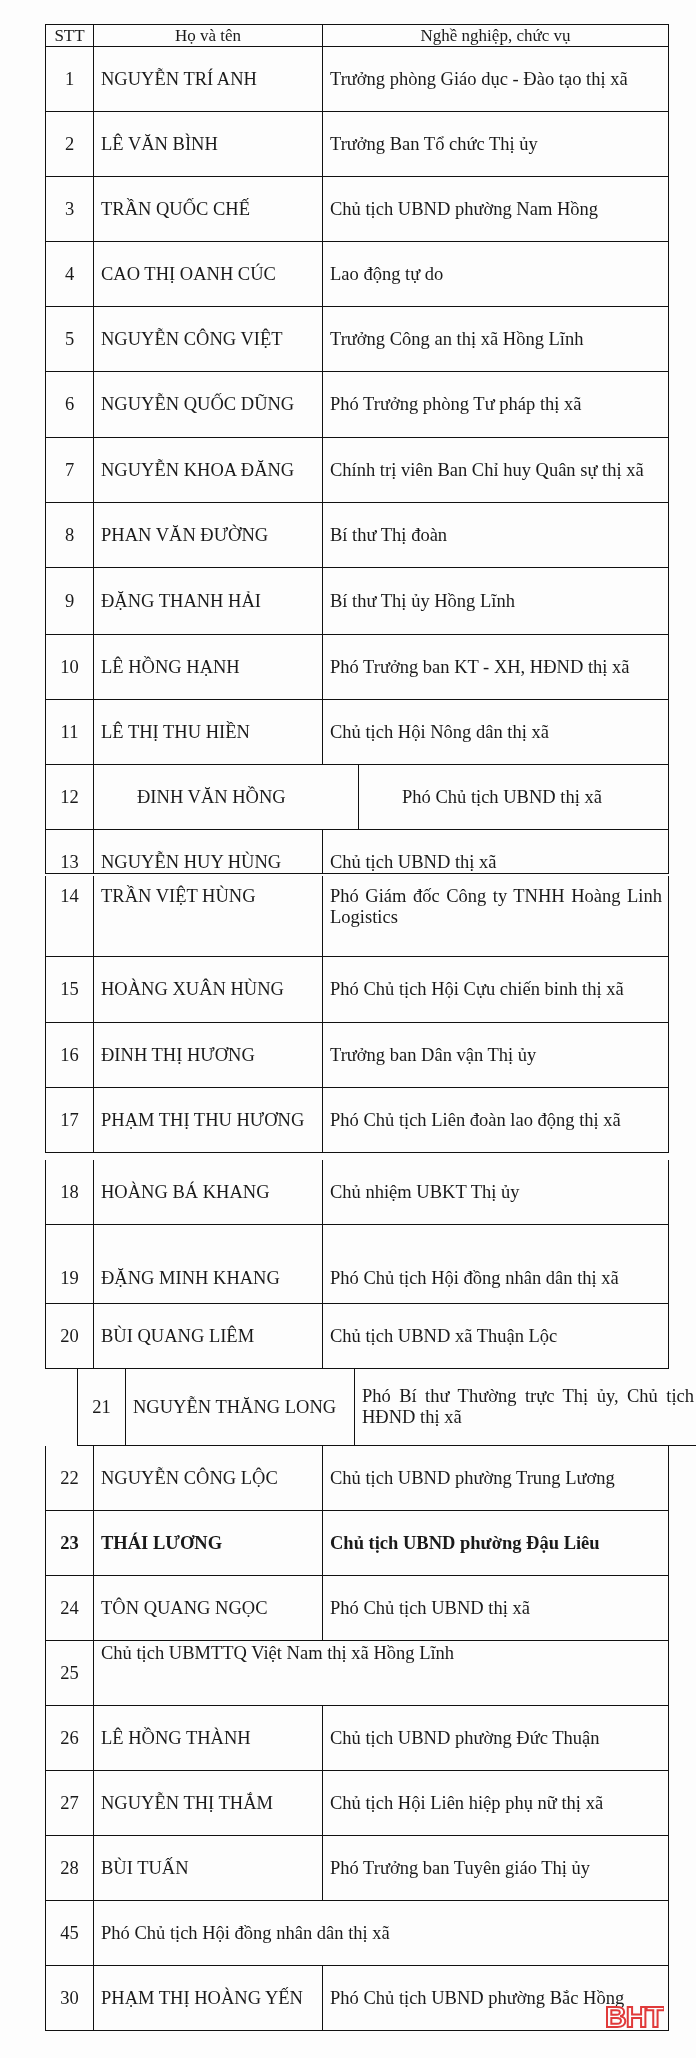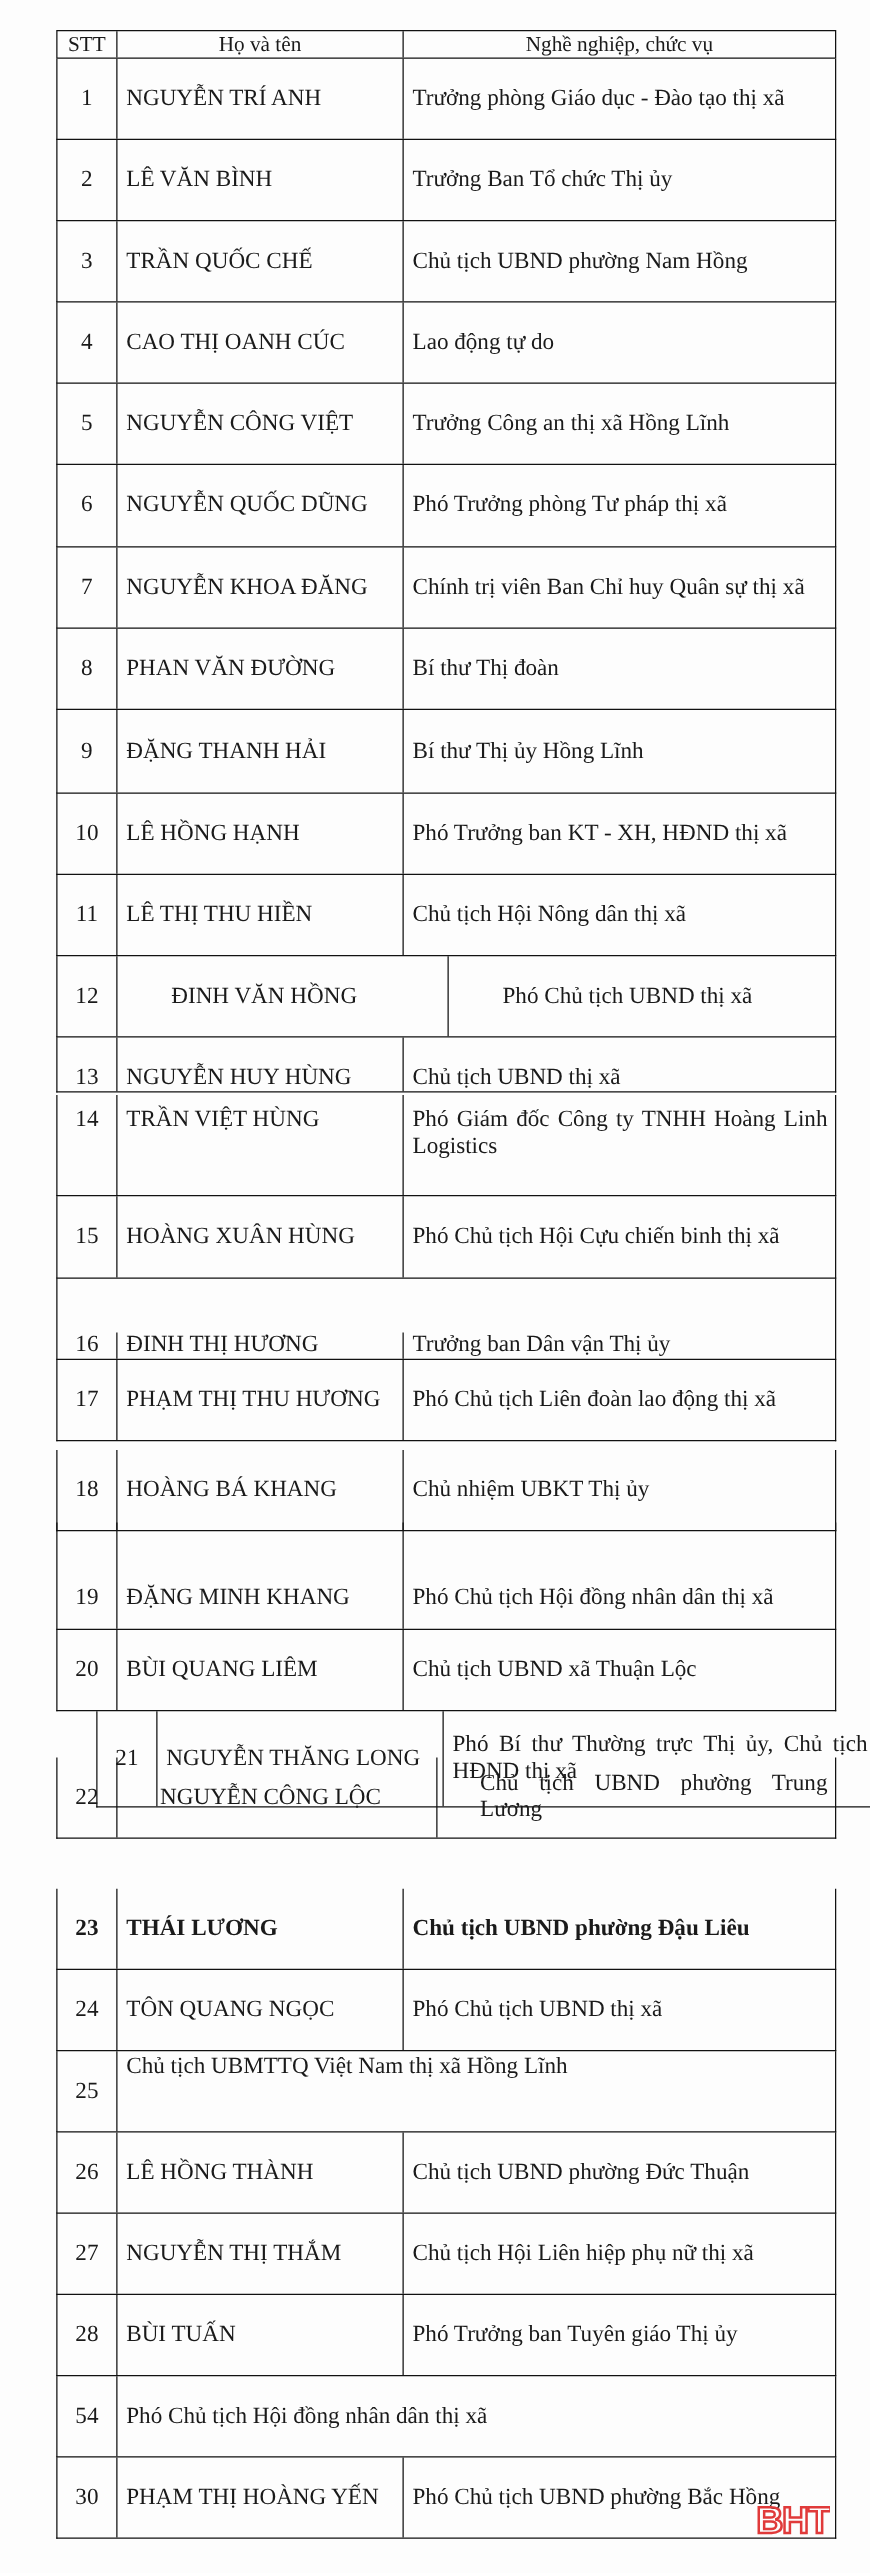--- a/index.html
+++ b/index.html
@@ -96,21 +96,21 @@
   <div class="row" style="top:876px;height:81px;">
       <div class="c1 va-top">14</div>
       <div class="c2 va-top">TRẦN VIỆT HÙNG</div>
       <div class="c3 va-top">Phó Giám đốc Công ty TNHH Hoàng Linh Logistics</div>
     </div>
   <div class="row" style="top:957px;height:66px;">
       <div class="c1">15</div>
       <div class="c2">HOÀNG XUÂN HÙNG</div>
       <div class="c3">Phó Chủ tịch Hội Cựu chiến binh thị xã</div>
     </div>
-  <div class="row" style="top:1023px;height:65px;align-items:flex-end;">
+  <div class="row" style="top:1023px;height:65px;">
       <div class="c1">16</div>
       <div class="c2">ĐINH THỊ HƯƠNG</div>
       <div class="c3">Trưởng ban Dân vận Thị ủy</div>
     </div>
   <div class="row" style="top:1088px;height:65px;">
       <div class="c1">17</div>
       <div class="c2">PHẠM THỊ THU HƯƠNG</div>
       <div class="c3">Phó Chủ tịch Liên đoàn lao động thị xã</div>
     </div>
   <div class="row" style="top:1160px;height:65px;">
@@ -126,21 +126,21 @@
   <div class="row" style="top:1304px;height:65px;">
       <div class="c1">20</div>
       <div class="c2">BÙI QUANG LIÊM</div>
       <div class="c3">Chủ tịch UBND xã Thuận Lộc</div>
     </div>
   <div class="row" style="top:1369px;height:77px;margin-left:32px;">
       <div class="c1">21</div>
       <div class="c2">NGUYỄN THĂNG LONG</div>
       <div class="c3">Phó Bí thư Thường trực Thị ủy, Chủ tịch HĐND thị xã</div>
     </div>
-  <div class="row" style="top:1406px;height:65px;gap:27px;">
+  <div class="row" style="top:1446px;height:65px;">
       <div class="c1">22</div>
       <div class="c2">NGUYỄN CÔNG LỘC</div>
       <div class="c3">Chủ tịch UBND phường Trung Lương</div>
     </div>
   <div class="row" style="top:1511px;height:65px;font-weight:bold;">
       <div class="c1">23</div>
       <div class="c2">THÁI LƯƠNG</div>
       <div class="c3">Chủ tịch UBND phường Đậu Liêu</div>
     </div>
   <div class="row" style="top:1576px;height:65px;">
@@ -161,21 +161,21 @@
       <div class="c1">27</div>
       <div class="c2">NGUYỄN THỊ THẮM</div>
       <div class="c3">Chủ tịch Hội Liên hiệp phụ nữ thị xã</div>
     </div>
   <div class="row" style="top:1836px;height:65px;">
       <div class="c1">28</div>
       <div class="c2">BÙI TUẤN</div>
       <div class="c3">Phó Trưởng ban Tuyên giáo Thị ủy</div>
     </div>
   <div class="row" style="top:1901px;height:65px;">
-      <div class="c1">54</div>
+      <div class="c1">45</div>
       <div class="c3">Phó Chủ tịch Hội đồng nhân dân thị xã</div>
     </div>
   <div class="row" style="top:1966px;height:65px;">
       <div class="c1">30</div>
       <div class="c2">PHẠM THỊ HOÀNG YẾN</div>
       <div class="c3">Phó Chủ tịch UBND phường Bắc Hồng</div>
     </div>
 </div>
 
 <div class="wm">BHT</div>

